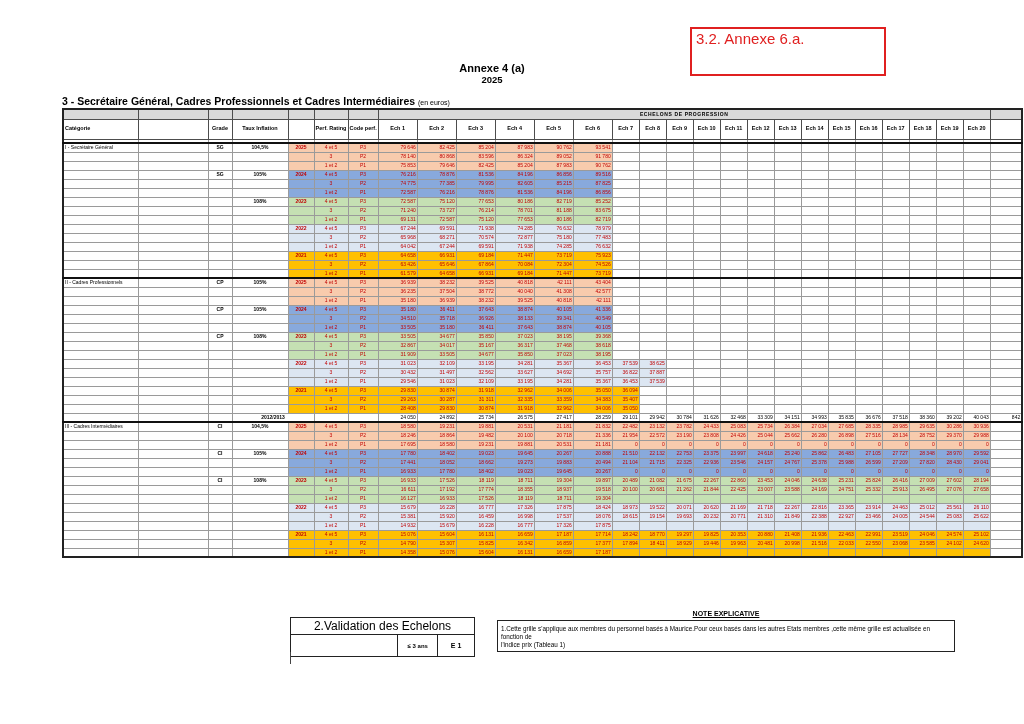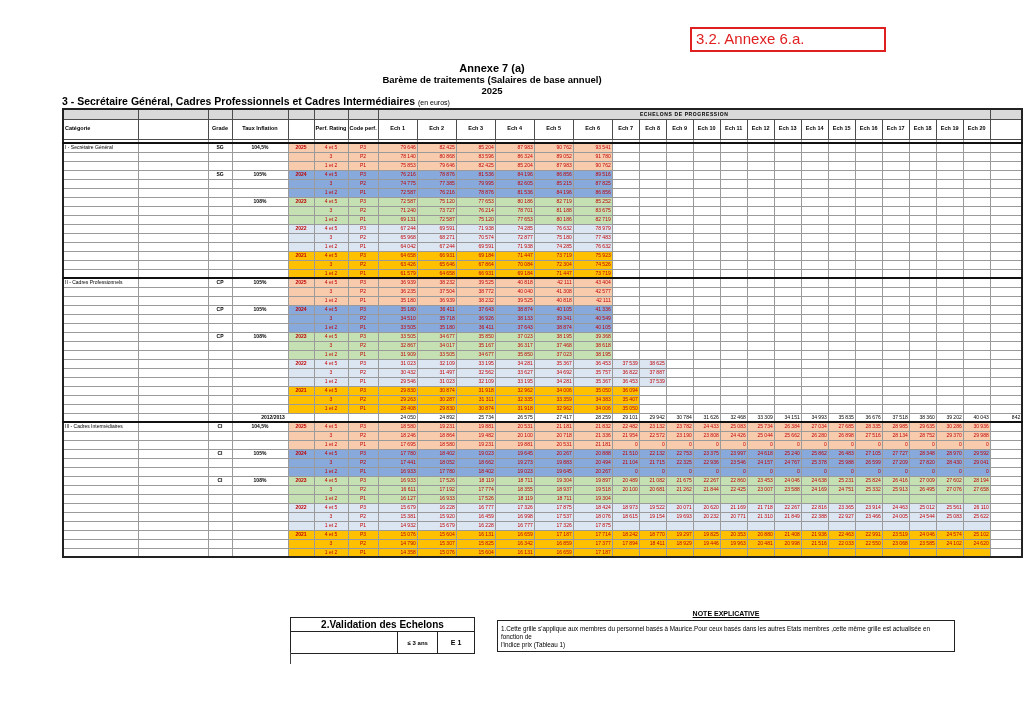--- a/index.html
+++ b/index.html
@@ -1,20 +1,20 @@
 <!DOCTYPE html>
 <html><head>
 <meta charset="utf-8">
 <style>
   * { margin:0; box-sizing:border-box; }
   html,body { width:1024px; height:724px; background:#ffffff; font-family:"Liberation Sans",sans-serif; overflow:hidden; }
   .abs { position:absolute; }
 
   
-  #annotBox { left:690px; top:27px; width:196px; height:25px; border:2px solid #e02020; padding:1px 4px; }
+  #annotBox { left:690px; top:27px; width:196px; height:49px; border:2px solid #e02020; padding:1px 4px; }
   #annotBox .txt { color:#e02020; font-size:15px; font-family:"Liberation Sans",sans-serif; }
 
   
   #titleBlock { left:292px; top:62px; width:400px; text-align:center; }
   #titleBlock .t1 { font-size:11px; font-weight:bold; }
   #titleBlock .t2 { font-size:9.5px; font-weight:bold; }
   #titleBlock .t3 { font-size:9.5px; font-weight:bold; }
 
   #sectionHeading { left:62px; top:95px; width:700px; font-size:10.5px; font-weight:bold; }
   #sectionHeading .suffix { font-size:7px; font-weight:normal; }
@@ -37,41 +37,40 @@
   #grid .y24 { background:#88a9dc; }
   #grid .y23 { background:#c5e0b3; }
   #grid .y22 { background:#dce6f2; }
   #grid .y21 { background:#ffc000; }
   #grid tr.gs td { border-top:1px solid #222; }
   #grid tr.ss td { border-top:2px solid #111; }
 
   
   #validation { left:290px; top:617px; width:185px; border-collapse:collapse; position:absolute; }
   #validation td { border:1px solid #222; font-family:"Liberation Sans",sans-serif; }
-  #validation .vtitle { font-size:10px; font-weight:bold; text-align:center; height:13px;margin-left:43px; }
+  #validation .vtitle { font-size:12px; font-weight:normal; text-align:center; height:13px;margin-left:43px; }
   #validation .vblank { width:108px; height:22px; }
   #validation .vlabel { width:40px; font-size:6px; font-weight:bold; text-align:center; }
   #validation .vvalue { width:37px; font-size:7px; font-weight:bold; text-align:center; }
   #validTail { left:290px; top:652px; width:1px; height:12px; background:#444; }
 
   
   #noteTitle { left:497px; top:610px; width:458px; text-align:center; font-size:7px; font-weight:bold; text-decoration:underline; }
   #noteBox { left:497px; top:620px; width:458px; height:32px; border:1px solid #222; padding:4px 3px 0 3px; overflow:hidden; }
   #noteBox .nline { font-size:6.3px; line-height:8px; }
 </style>
 </head>
 <body>
 
 <div class="abs" id="annotBox">
   <div class="txt">3.2. Annexe 6.a.</div>
 </div>
 
 <div class="abs" id="titleBlock">
-  <div class="t1">Annexe 7 (a)</div>
-  <div class="t2">Barème de traitements (Salaires de base annuel)</div>
+  <div class="t1">Annexe 4 (a)</div>
   <div class="t3">2025</div>
 </div>
 
 <div class="abs" id="sectionHeading">
   <span>3 -  Secrétaire Général, Cadres Professionnels et Cadres Intermédiaires</span>
   <span class="suffix"> <span>(en euros)</span></span>
 </div>
 
 <table id="grid">
     <colgroup>

